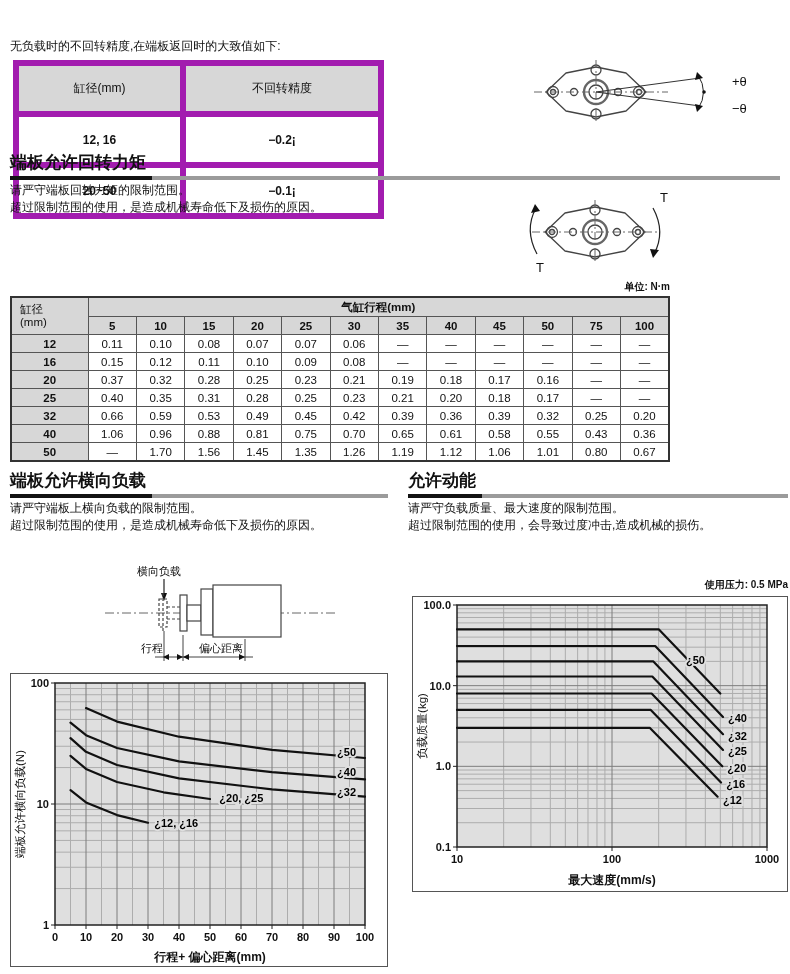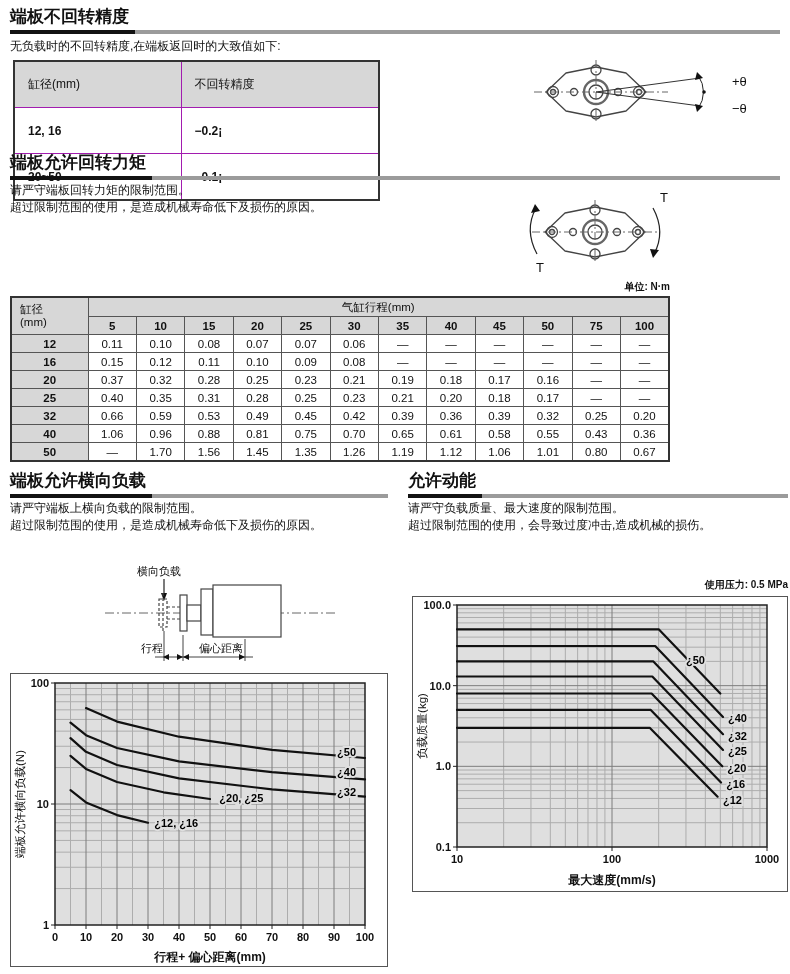--- a/index.html
+++ b/index.html
@@ -6,45 +6,41 @@
   #page{position:relative;width:790px;height:974px;background:#fff;overflow:hidden;
         font-family:"Liberation Sans","DejaVu Sans",sans-serif;color:#111;}
   .sec-head{position:absolute;height:30px;}
   .sec-head .rule{position:absolute;left:0;right:0;bottom:0;height:4px;background:#9b9b9b;}
   .sec-head .sec-title{position:absolute;left:0;bottom:0;font-size:17px;font-weight:bold;
         line-height:1.15;padding:0 6px 3px 0;border-bottom:4px solid #121212;white-space:nowrap;z-index:2;}
   .txt{position:absolute;font-size:12px;line-height:17px;white-space:nowrap;}
   .note{position:absolute;font-size:10px;font-weight:bold;text-align:right;white-space:nowrap;}
   table{border-collapse:collapse;table-layout:fixed;background:#fff;}
   .t1{position:absolute;left:13px;top:60px;width:365px;border:2px solid #333;}
-  .t1 th,.t1 td{border:1px solid #a21caf;text-align:left;font-size:12px;height:19px;padding:13px;}
+  .t1 th,.t1 td{border:6px solid #a21caf;text-align:center;font-size:12px;height:19px;padding:13px;}
   .t1 thead th{background:#d7d7d7;font-weight:normal;}
   .t1 td{font-weight:bold;}
   .t2{position:absolute;left:10px;top:296px;width:660px;border:2px solid #333;}
   .t2 th,.t2 td{border:1px solid #555;font-size:11.5px;padding:0;text-align:center;}
   .t2 thead th{background:#d7d7d7;}
   .t2 .corner{background:#d7d7d7;font-weight:normal;text-align:left;padding-left:8px;line-height:13px;margin-left:44px;}
-  .t2 .span-h{font-weight:normal;height:18px;}
+  .t2 .span-h{font-weight:bold;height:18px;}
   .t2 .stroke-h{font-weight:bold;height:17px;}
   .t2 .bore{background:#d7d7d7;font-weight:bold;margin-left:12px;}
   .t2 td{height:17px;}
   .chartbox{position:absolute;border:1px solid #555;background:#fff;}
   .diag{position:absolute;}
   svg{display:block;}
   svg text{font-family:"Liberation Sans","DejaVu Sans",sans-serif;}
 </style>
 </head>
 <body>
 
 <div id="page">
 
-  <div class="sec-head" style="left:10px;top:4px;width:770px;">
-    <div class="rule"></div>
-    <span class="sec-title">端板不回转精度</span>
-  </div>
   <div class="txt" style="left:10px;top:38px;">无负载时的不回转精度,在端板返回时的大致值如下:</div>
 
   <table class="t1">
     <colgroup>
         <col style="width:167px">
         <col style="width:198px">
       </colgroup>
     <thead>
       <tr>
         <th>缸径(mm)</th>

